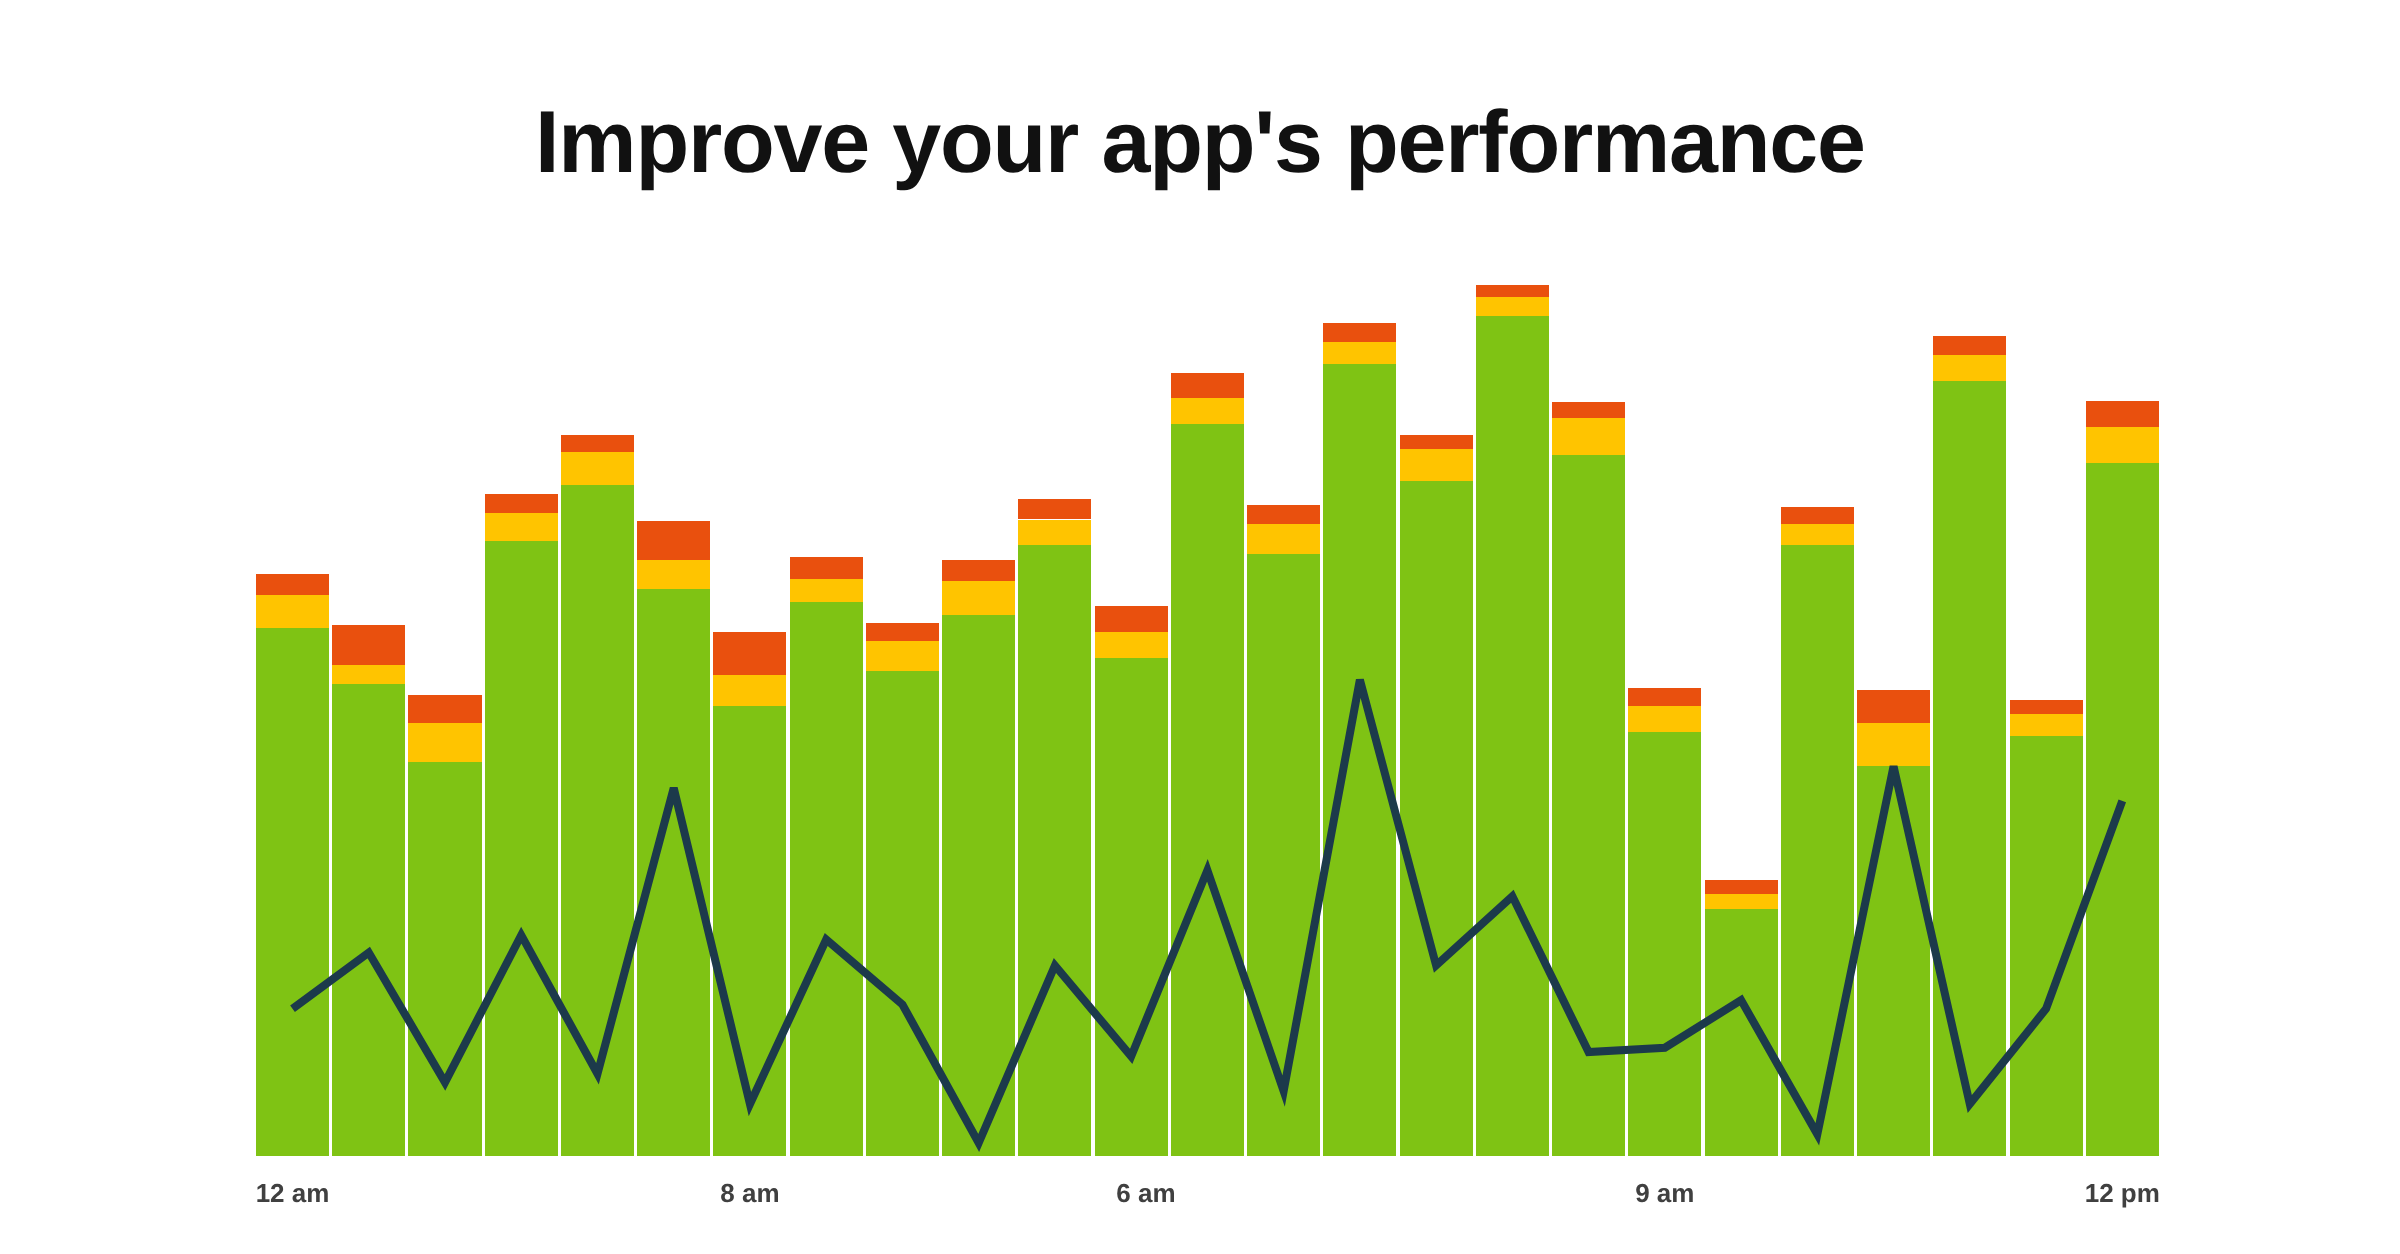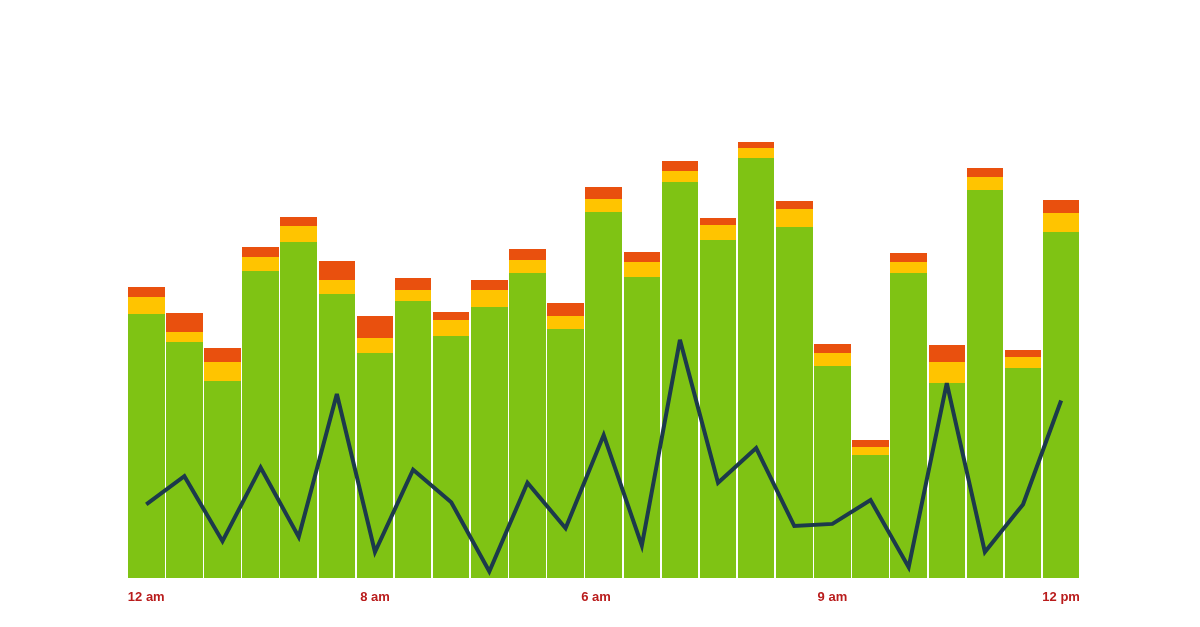--- a/index.html
+++ b/index.html
@@ -45,31 +45,32 @@
   #plot-svg {
     display: block;
     width: 1200px;
     height: 627px;
   }
   .tick-label {
     position: absolute;
     font-family: "Liberation Sans", sans-serif;
     font-size: 13px;
     font-weight: 700;
-    color: #b91c1c;
+    color: #404040;
     white-space: nowrap;
     transform: translateX(-50%);
     top: 589px;
   }
 </style>
 </head>
 <body>
 
 <div id="figure">
 
+  <div id="chart-title">Improve your app's performance</div>
 
   <div id="plot-area">
     <svg id="plot-svg" viewBox="0 0 1200 627" preserveAspectRatio="none">
       <g id="bars-layer">
           <g>
             <rect x="128.00" y="313.87" width="36.52" height="264.13" fill="#7FC314" shape-rendering="crispEdges"></rect>
             <rect x="128.00" y="297.42" width="36.52" height="16.45" fill="#FFC400" shape-rendering="crispEdges"></rect>
             <rect x="128.00" y="287.02" width="36.52" height="10.39" fill="#E9500E" shape-rendering="crispEdges"></rect>
           </g>
           <g>
@@ -195,18 +196,18 @@
         </g>
       <g id="line-layer">
           <polyline points="146.26,504.39 184.38,476.25 222.50,541.20 260.62,467.58 298.74,536.87 336.86,393.98 374.98,552.02 413.10,469.75 451.22,502.23 489.34,571.50 527.46,482.74 565.58,528.21 603.70,435.11 641.82,545.52 679.94,339.85 718.06,482.74 756.18,448.10 794.30,526.04 832.42,523.88 870.54,500.06 908.66,567.17 946.78,383.15 984.90,552.02 1023.02,504.39 1061.14,400.47" fill="none" stroke="#1C3A4B" stroke-width="4" stroke-linejoin="miter" stroke-linecap="butt"></polyline>
         </g>
     </svg>
   </div>
 
   <div id="tick-layer">
       <div class="tick-label" style="left: 146.26px;">12 am</div>
       <div class="tick-label" style="left: 374.98px;">8 am</div>
-      <div class="tick-label" style="left: 596px;">6 am</div>
+      <div class="tick-label" style="left: 573px;">6 am</div>
       <div class="tick-label" style="left: 832.42px; text-align: center;">9 am</div>
       <div class="tick-label" style="left: 1061.14px;">12 pm</div>
     </div>
 
 </div>
 
 </body></html>

